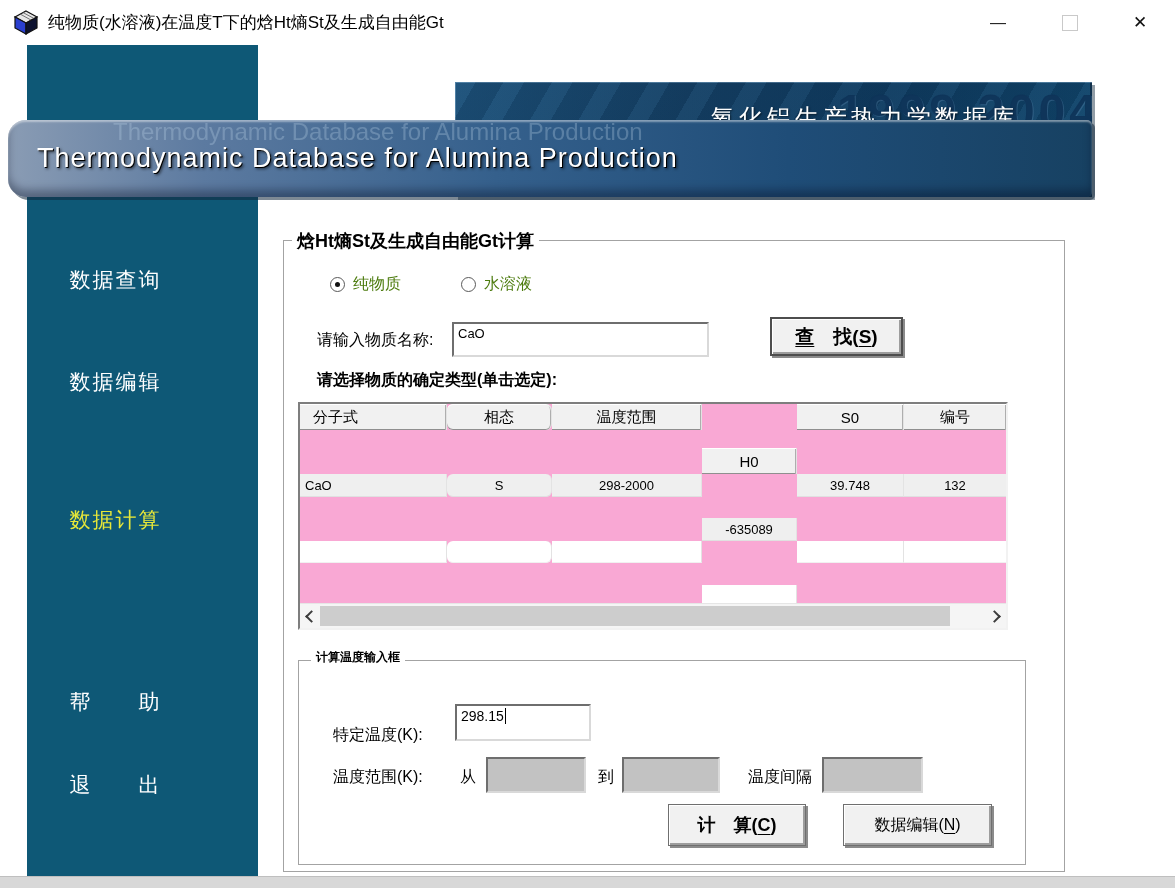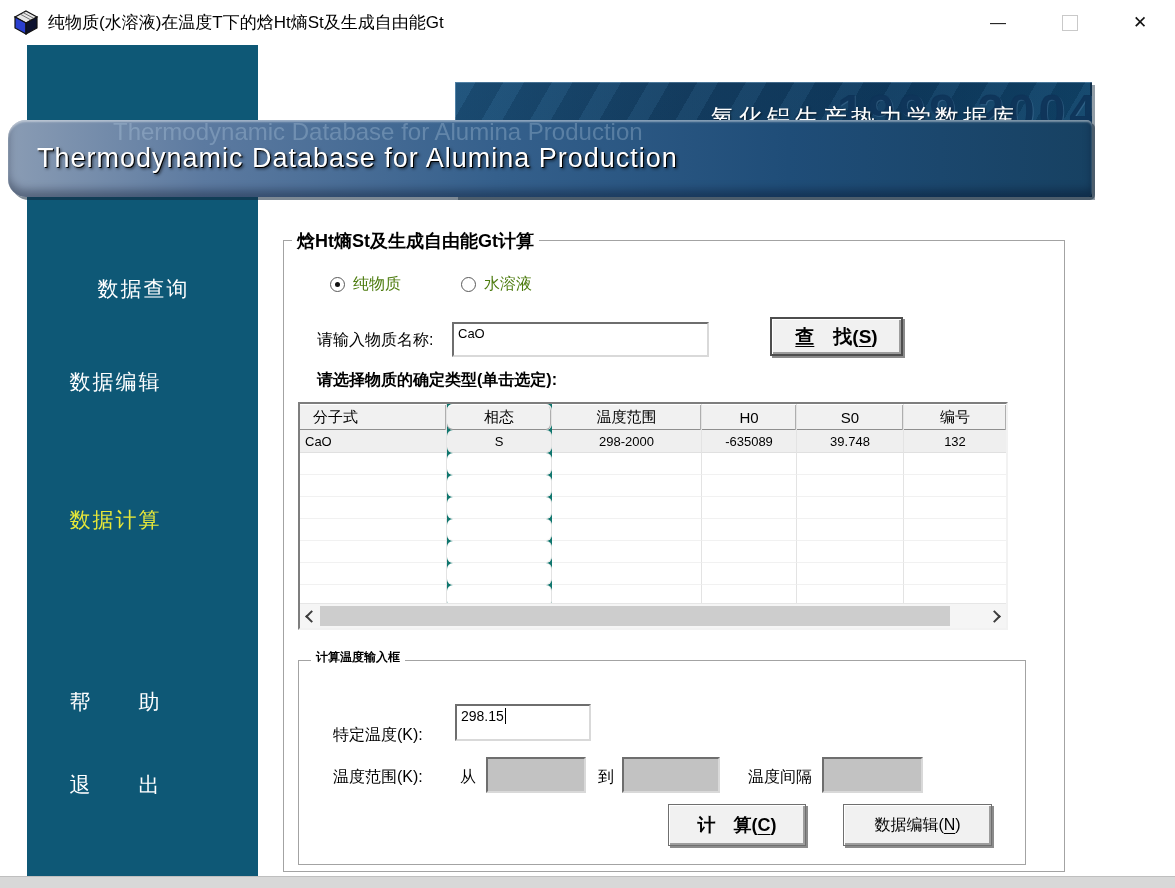--- a/index.html
+++ b/index.html
@@ -66,28 +66,28 @@
     box-shadow:inset 1px 1px 0 #ffffff,inset -2px -2px 0 #9d9d9d,2px 2px 0 #8b8b8b;
     display:flex;align-items:center;justify-content:center;white-space:pre;box-sizing:border-box;}
   .search-btn{position:absolute;left:770px;top:317px;width:133px;height:39px;font-size:19px;font-weight:bold;border-width:2px;border-color:#4e4e4e;}
   .calc-btn{position:absolute;left:668px;top:804px;width:138px;height:42px;font-size:18px;font-weight:bold;}
   .next-btn{position:absolute;left:843px;top:804px;width:149px;height:42px;font-size:16px;}
   .btn3d u{text-underline-offset:3px;}
 
   .select-label{position:absolute;left:317px;top:370px;font-size:16px;font-weight:bold;}
 
   
-  .tbl{position:absolute;left:298px;top:402px;width:710px;height:228px;background:#0f766e;
+  .tbl{position:absolute;left:298px;top:402px;width:710px;height:228px;background:#f9a8d4;
     border:2px solid;border-color:#7e7e7e #f2f2f2 #f2f2f2 #7e7e7e;box-sizing:border-box;overflow:hidden;}
   .trow{display:flex;width:706px;}
   .thead .cell{background:#f1f1f1;height:26px;font-size:15px;
     box-shadow:inset 0 1px 0 #ffffff,inset -1px 0 0 #aeaeae,inset 0 -1px 0 #8f8f8f;}
   .cell{display:flex;align-items:center;justify-content:center;box-sizing:border-box;border-right:1px solid #e3e3e3;overflow:hidden;}
   .c0{width:147px;justify-content:flex-start;padding-left:13px;}
-  .c1{width:105px;border-radius:6px;} .c2{width:150px;} .c3{width:95px;} .c4{width:107px;} .c5{width:102px;border-right:none;}
+  .c1{width:105px;border-radius:6px;} .c2{width:150px;} .c3{width:95px;margin-top:44px;} .c4{width:107px;} .c5{width:102px;border-right:none;}
   .tdata .cell{height:23px;font-size:13px;background:#efefef;border-bottom:1px solid #e0e0e0;}
   .tdata .c0{padding-left:5px;}
   .tempty .cell{height:22px;background:#fff;border-bottom:1px solid #f1f1f1;}
   .hscroll{position:absolute;left:0;bottom:0;width:706px;height:24px;background:#f5f5f5;border-top:1px solid #e6e6e6;display:flex;align-items:center;}
   .harrow{width:20px;height:24px;display:flex;align-items:center;justify-content:center;cursor:pointer;}
   .chev{width:7px;height:7px;border-left:2px solid #3c3c3c;border-bottom:2px solid #3c3c3c;}
   .chev-l{transform:rotate(45deg);margin-left:3px;}
   .chev-r{transform:rotate(-135deg);margin-right:3px;}
   .hthumb{height:20px;width:630px;background:#cdcdcd;cursor:pointer;}
   .hspacer{flex:1;}
@@ -125,21 +125,21 @@
       </div>
     <div class="winbtn btn-max">
         <span class="sq"></span>
       </div>
     <div class="winbtn btn-close">
         <span>✕</span>
       </div>
   </div>
 
   <div class="sidebar"></div>
-  <div class="side-item" style="top:275px;margin-left:28px;">数据查询</div>
+  <div class="side-item" style="top:266px;">数据查询</div>
   <div class="side-item" style="top:368px;font-family:Liberation Serif, serif;">数据编辑</div>
   <div class="side-item active" style="top:506px;">数据计算</div>
   <div class="side-item" style="top:688px;">帮　　助</div>
   <div class="side-item" style="top:771px;">退　　出</div>
 
   <div class="banner-box">
     <div class="texture"></div>
     <div class="wm-years">1999 2004</div>
     <div class="wm-word">Alumina</div>
     <div class="banner-cn">氧化铝生产热力学数据库</div>

